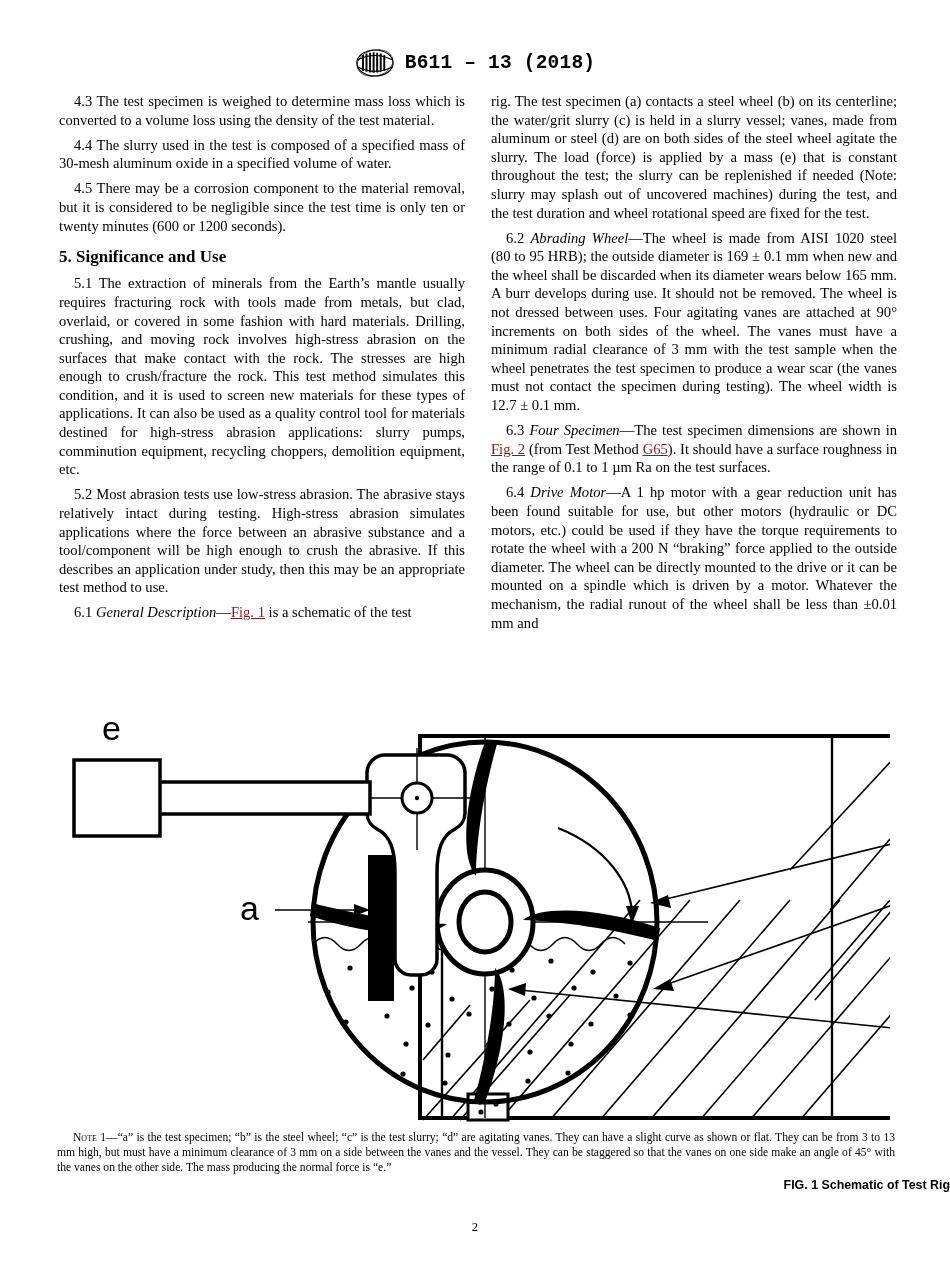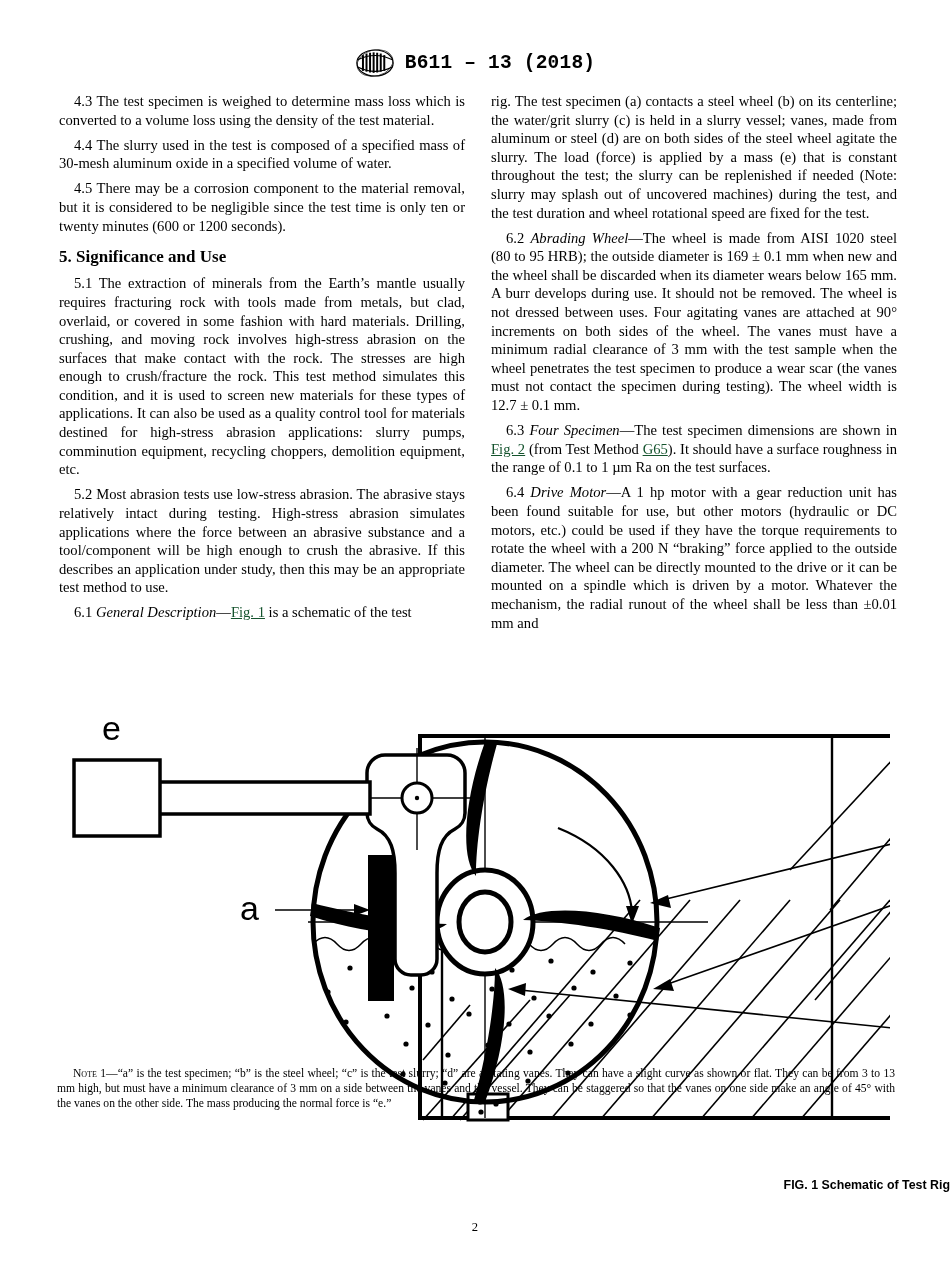--- a/index.html
+++ b/index.html
@@ -68,36 +68,36 @@
     text-indent: 0;
   }
   h3.section-head {
     margin: 11px 0 6.5px 0;
     font-size: 17px;
     line-height: 1.275;
     font-weight: bold;
     text-indent: 0;
   }
   .ital { font-style: italic; }
-  .lnk { color: #14532d; }
+  .lnk { color: #7f1d1d; }
 
   
   .figure-wrap {
     position: absolute;
     top: 700px;
     left: 0;
     width: 950px;
     height: 432px;
   }
   .figure-svg { display: block; margin: 0 auto; }
 
   
   .fig-note {
     position: absolute;
-    top: 1066px;
+    top: 1130px;
     left: 57px;
     width: 838px;
     font-size: 11.6px;
     line-height: 1.30;
     text-align: justify;
     text-indent: 16px;
   }
   .smallcaps {
     font-variant: small-caps;
     font-size: 11.6px;

